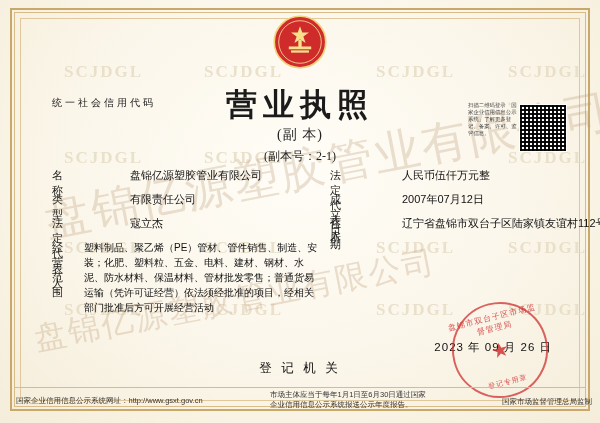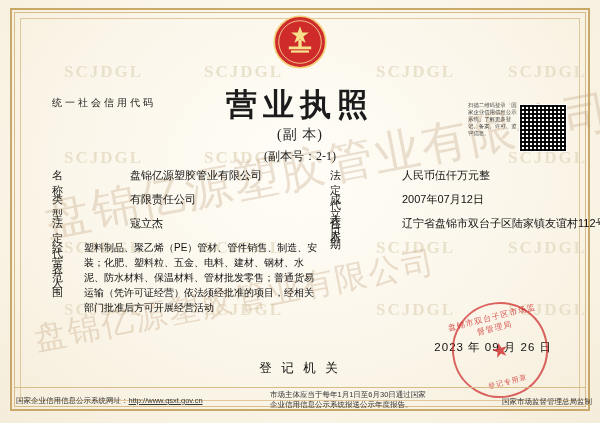--- a/index.html
+++ b/index.html
@@ -159,21 +159,21 @@
   .footer{
     position:absolute;left:0;right:0;bottom:2px;height:34px;
     font-size:7.5px;color:#333;
   }
   .foot-left{position:absolute;left:16px;top:8px;line-height:11px;}
   .foot-center{position:absolute;left:270px;top:3px;line-height:10px;text-align:left;}
   .foot-right{position:absolute;right:8px;top:10px;font-family:Liberation Mono, monospace;}
   .foot-sep{
     position:absolute;left:14px;right:14px;top:0;border-top:1px solid #d8bb86;
   }
-  .url{color:#333;text-decoration:underline;}
+  .url{color:#333;}
 </style>
 </head>
 <body>
 
 <div id="license">
 
   <div class="frame-outer"></div>
   <div class="frame-mid"></div>
   <div class="frame-inner"></div>
   <div class="corner tl"></div>

